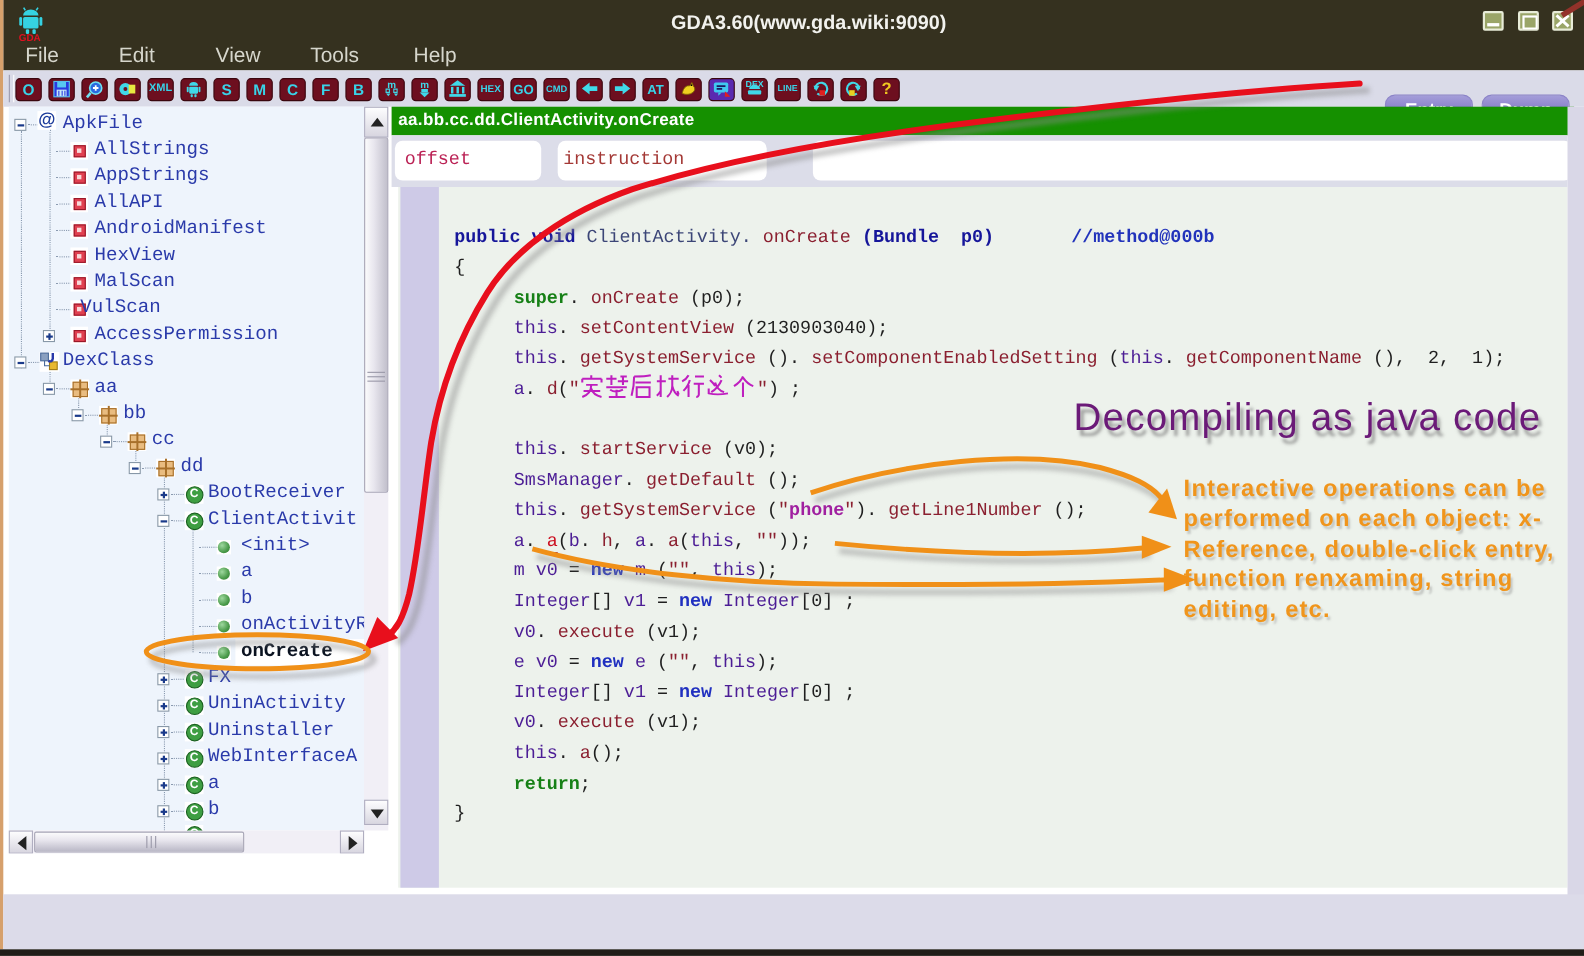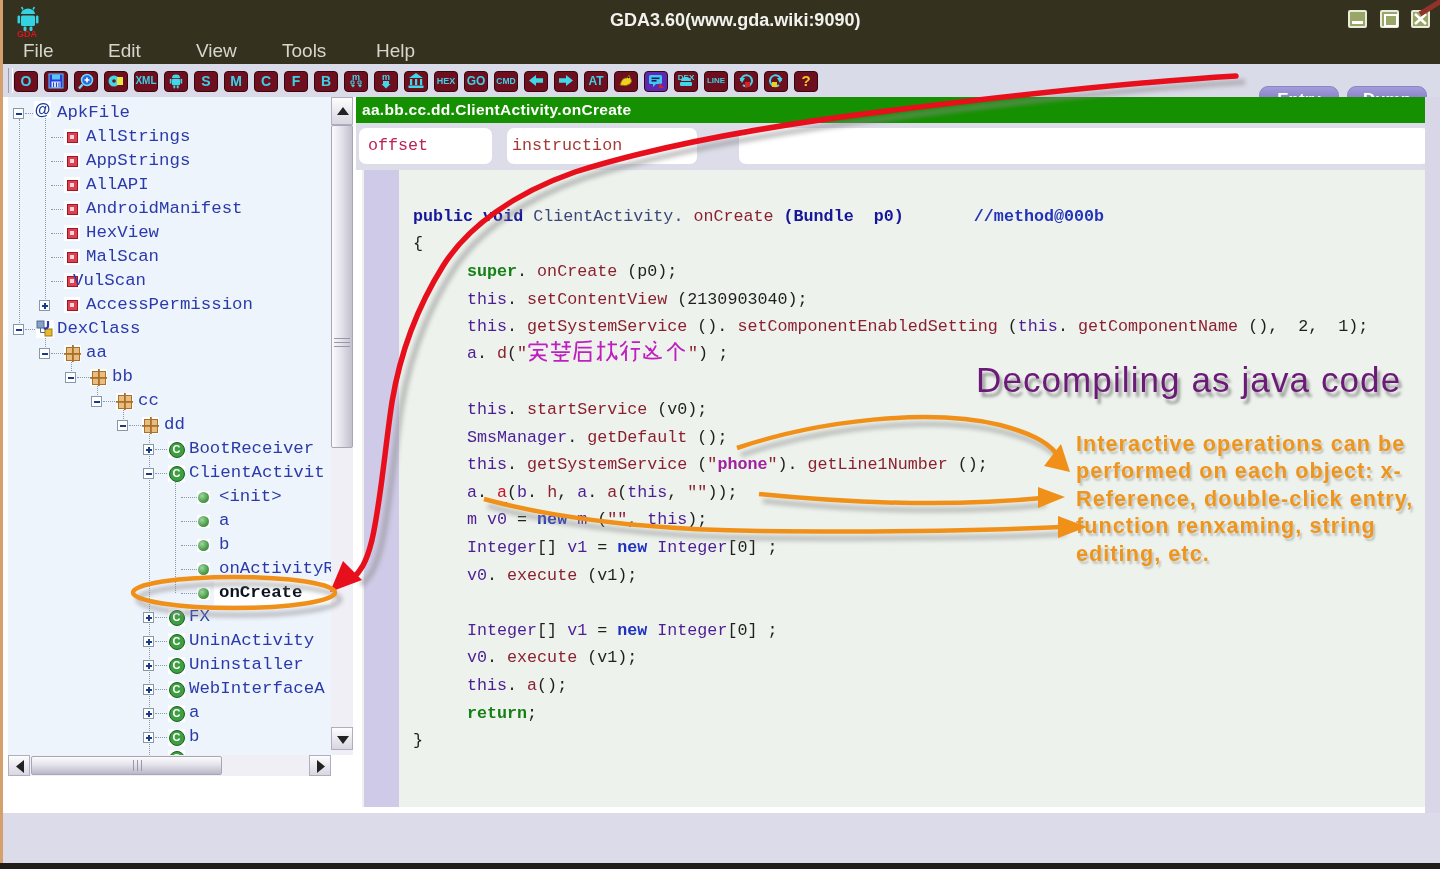--- a/index.html
+++ b/index.html
@@ -345,20 +345,21 @@
           </g>
         </g>
       </svg><span class="mth">"</span>) ;</div>
   <div class="abs cl" style="left:467px;top:396px;"><span class="cls">this</span>. <span class="mth">startService</span> (v0);</div>
   <div class="abs cl" style="left:467px;top:424px;"><span class="cls">SmsManager</span>. <span class="mth">getDefault</span> ();</div>
   <div class="abs cl" style="left:467px;top:451px;"><span class="cls">this</span>. <span class="mth">getSystemService</span> (<span class="mth">"</span><span class="str">phone</span><span class="mth">"</span>). <span class="mth">getLine1Number</span> ();</div>
   <div class="abs cl" style="left:467px;top:479px;"><span class="cls">a</span>. <span class="ra">a</span>(<span class="cls">b</span>. <span class="mth">h</span>, <span class="cls">a</span>. <span class="mth">a</span>(<span class="cls">this</span>, <span class="mth">""</span>));</div>
   <div class="abs cl" style="left:467px;top:506px;"><span class="cls">m v0</span> = <span class="kn">new</span> <span class="cls">m</span> (<span class="mth">""</span>, <span class="cls">this</span>);</div>
   <div class="abs cl" style="left:467px;top:534px;"><span class="cls">Integer</span>[] <span class="cls">v1</span> = <span class="kn">new</span> <span class="cls">Integer</span>[0] ;</div>
   <div class="abs cl" style="left:467px;top:562px;"><span class="cls">v0</span>. <span class="mth">execute</span> (v1);</div>
+  <div class="abs cl" style="left:467px;top:589px;"><span class="cls">e v0</span> = <span class="kn">new</span> <span class="cls">e</span> (<span class="mth">""</span>, <span class="cls">this</span>);</div>
   <div class="abs cl" style="left:467px;top:617px;"><span class="cls">Integer</span>[] <span class="cls">v1</span> = <span class="kn">new</span> <span class="cls">Integer</span>[0] ;</div>
   <div class="abs cl" style="left:467px;top:644px;"><span class="cls">v0</span>. <span class="mth">execute</span> (v1);</div>
   <div class="abs cl" style="left:467px;top:672px;"><span class="cls">this</span>. <span class="mth">a</span>();</div>
   <div class="abs cl" style="left:467px;top:700px;"><span class="kg">return</span>;</div>
   <div class="abs cl" style="left:413px;top:727px;">}</div>
   <div class="abs" id="rightstrip"></div>
   <div class="abs" id="bottombar"></div>
   <div class="abs" id="darkbottom"></div>
   <div class="abs" id="title">GDA3.60(www.gda.wiki:9090)</div>
 

